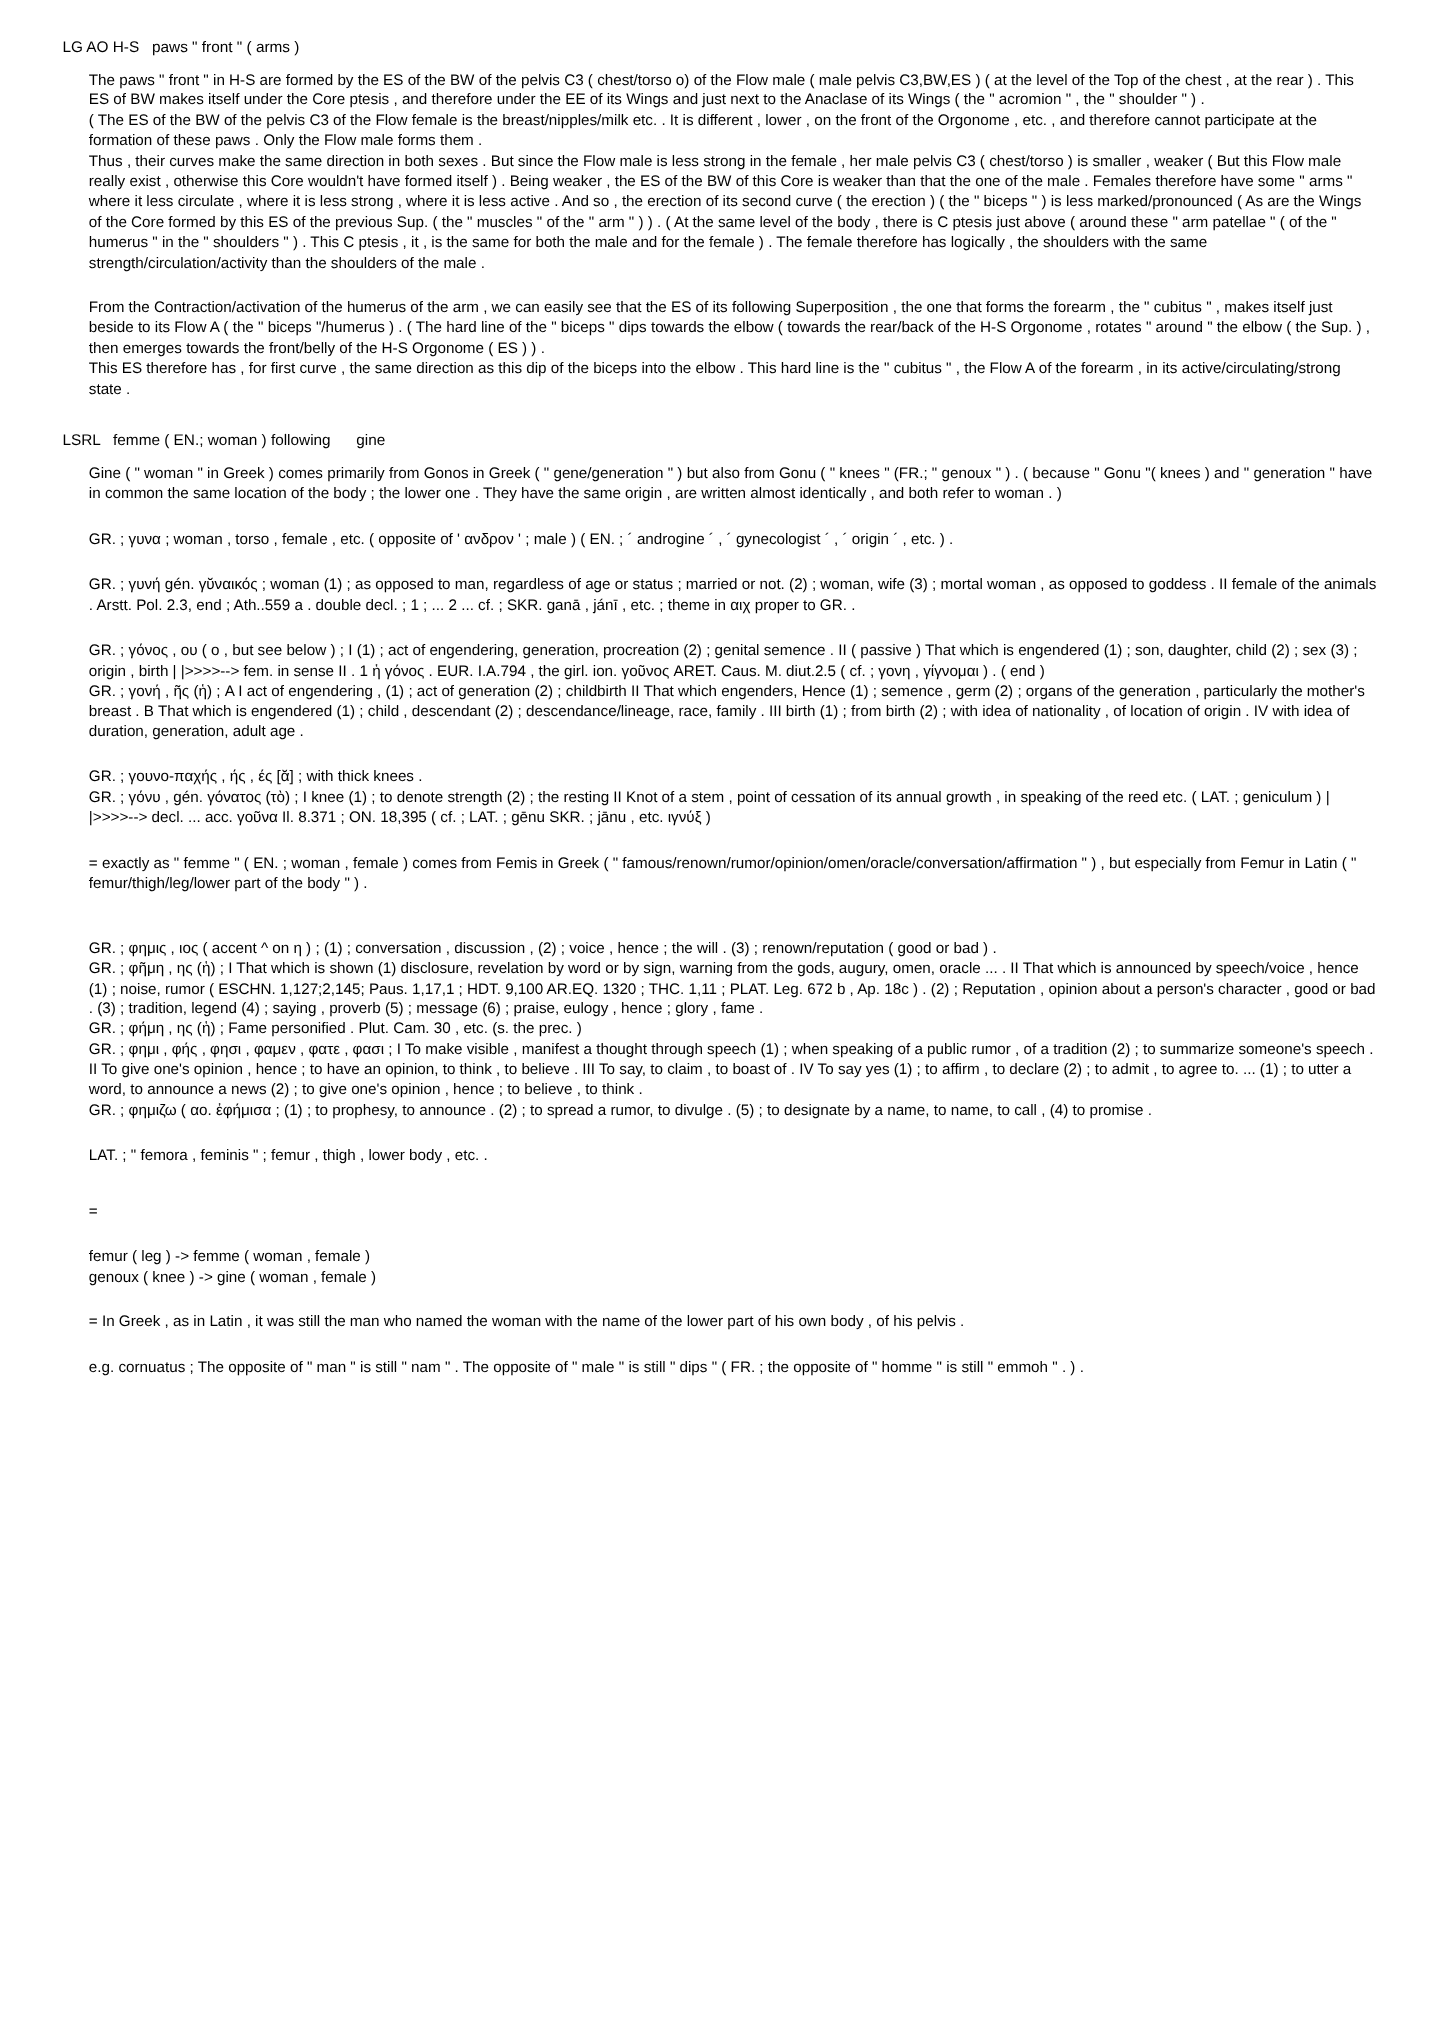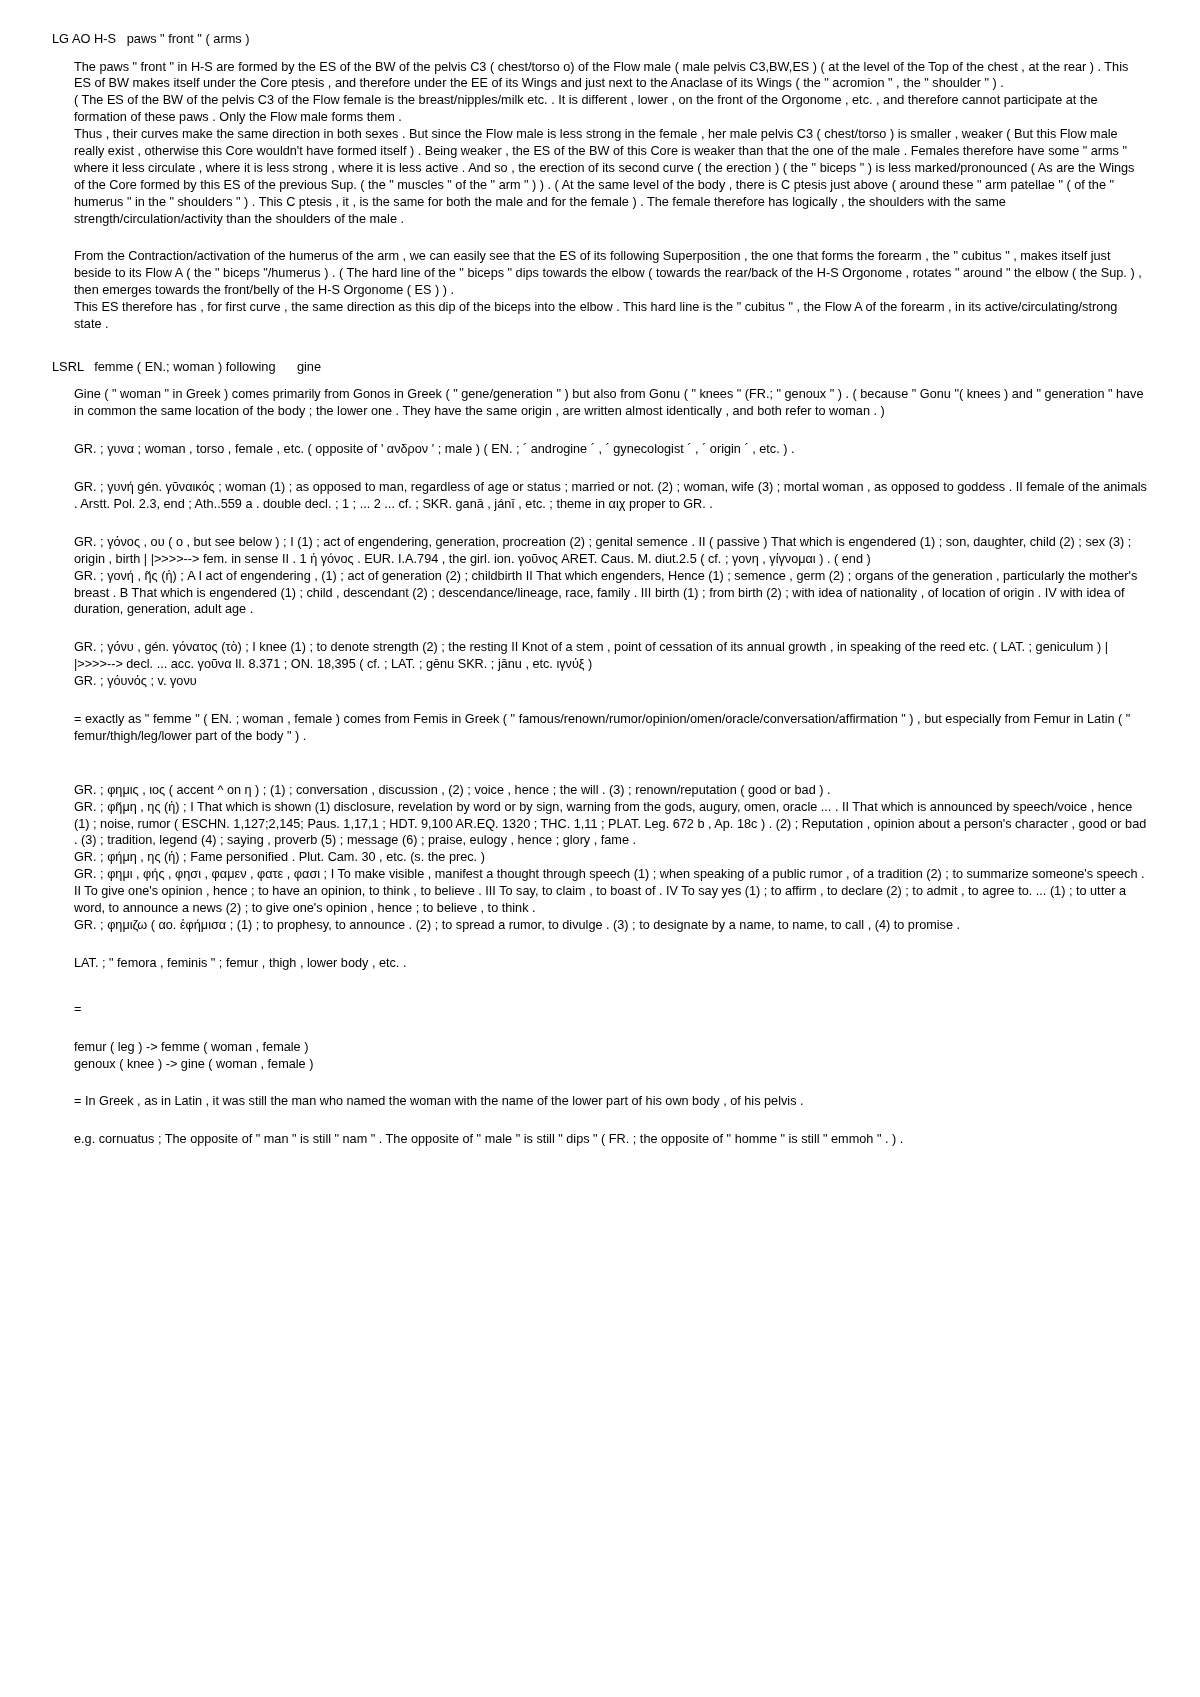--- a/index.html
+++ b/index.html
@@ -92,38 +92,38 @@
     <div class="gap-sm"></div>
 
     <div class="block">
       <p class="para">GR. ;  γόνος , ου ( ο , but see below ) ; I (1) ; act of engendering, generation, procreation (2) ; genital semence . II ( passive ) That which is engendered (1) ; son, daughter, child (2) ; sex (3) ; origin , birth | |&gt;&gt;&gt;&gt;--&gt; fem. in sense II . 1 ἡ γόνος . EUR. I.A.794 , the girl. ion. γοῦνος ARET. Caus. M. diut.2.5 ( cf. ; γονη , γίγνομαι ) . ( end )</p>
       <p class="para">GR. ;  γονή , ῆς (ἡ)  ; A I act of engendering , (1) ; act of generation (2) ; childbirth II That which engenders, Hence (1) ; semence , germ (2) ; organs of the generation , particularly the mother's breast . B That which is engendered (1) ; child , descendant (2) ; descendance/lineage, race, family . III birth (1) ; from birth (2) ; with idea of nationality , of location of origin . IV with idea of duration, generation, adult age .</p>
     </div>
 
     <div class="gap-sm"></div>
 
     <div class="block">
+      <p class="para">GR. ;  γουνο-παχής , ής , ές [ᾰ] ; with thick knees .</p>
       <p class="para">GR. ;  γόνυ , gén. γόνατος (τὸ) ; I knee (1) ; to denote strength (2) ; the resting II Knot of a stem , point of cessation of its annual growth , in speaking of the reed etc. ( LAT. ; geniculum ) | |&gt;&gt;&gt;&gt;--&gt; decl. ... acc. γοῦνα Il. 8.371 ; ON. 18,395 ( cf. ; LAT. ; gēnu  SKR. ; jānu , etc. ιγνύξ )</p>
-      <p class="para">GR. ;  γόυνός ; v. γονυ</p>
     </div>
 
     <div class="gap-sm"></div>
 
     <div class="block">
       <p class="para">=  exactly as " femme " ( EN. ; woman , female ) comes from Femis in Greek ( " famous/renown/rumor/opinion/omen/oracle/conversation/affirmation " ) , but especially from Femur in Latin ( " femur/thigh/leg/lower part of the body " ) .</p>
     </div>
 
     <div class="gap-lg"></div>
 
     <div class="block">
       <p class="para">GR. ;  φημις , ιος ( accent ^ on η ) ; (1) ; conversation , discussion , (2) ; voice , hence ; the will . (3) ; renown/reputation ( good or bad ) .</p>
       <p class="para">GR. ;  φῆμη , ης (ἡ) ; I That which is shown (1) disclosure, revelation by word or by sign, warning from the gods, augury, omen, oracle ... . II That which is announced by speech/voice , hence (1) ; noise, rumor ( ESCHN. 1,127;2,145; Paus. 1,17,1 ; HDT. 9,100 AR.EQ. 1320 ; THC. 1,11 ; PLAT. Leg. 672 b , Ap. 18c ) . (2) ; Reputation , opinion about a person's character , good or bad . (3) ; tradition, legend (4) ; saying , proverb (5) ; message (6) ; praise, eulogy , hence ; glory , fame .</p>
       <p class="para">GR. ;  φήμη , ης (ἡ) ; Fame personified . Plut. Cam. 30 , etc. (s. the prec. )</p>
       <p class="para">GR. ;  φημι , φής , φησι , φαμεν , φατε , φασι ; I To make visible , manifest a thought through speech (1) ; when speaking of a public rumor , of a tradition (2) ; to summarize someone's speech . II To give one's opinion , hence ; to have an opinion, to think , to believe . III To say, to claim , to boast of . IV To say yes (1) ; to affirm , to declare (2) ; to admit , to agree to. ... (1) ; to utter a word, to announce a news (2) ; to give one's opinion , hence ; to believe , to think .</p>
-      <p class="para">GR. ;  φημιζω ( αο. ἐφήμισα ; (1) ; to prophesy, to announce . (2) ; to spread a rumor, to divulge . (3) ; to designate by a name, to name, to call , (4) to promise .</p>
+      <p class="para">GR. ;  φημιζω ( αο. ἐφήμισα ; (1) ; to prophesy, to announce . (2) ; to spread a rumor, to divulge . (5) ; to designate by a name, to name, to call , (4) to promise .</p>
     </div>
 
     <div class="gap-sm"></div>
 
     <div class="block">
       <p class="para">LAT. ; " femora , feminis " ; femur , thigh , lower body , etc. .</p>
     </div>
 
     <div class="gap-md"></div>
 

